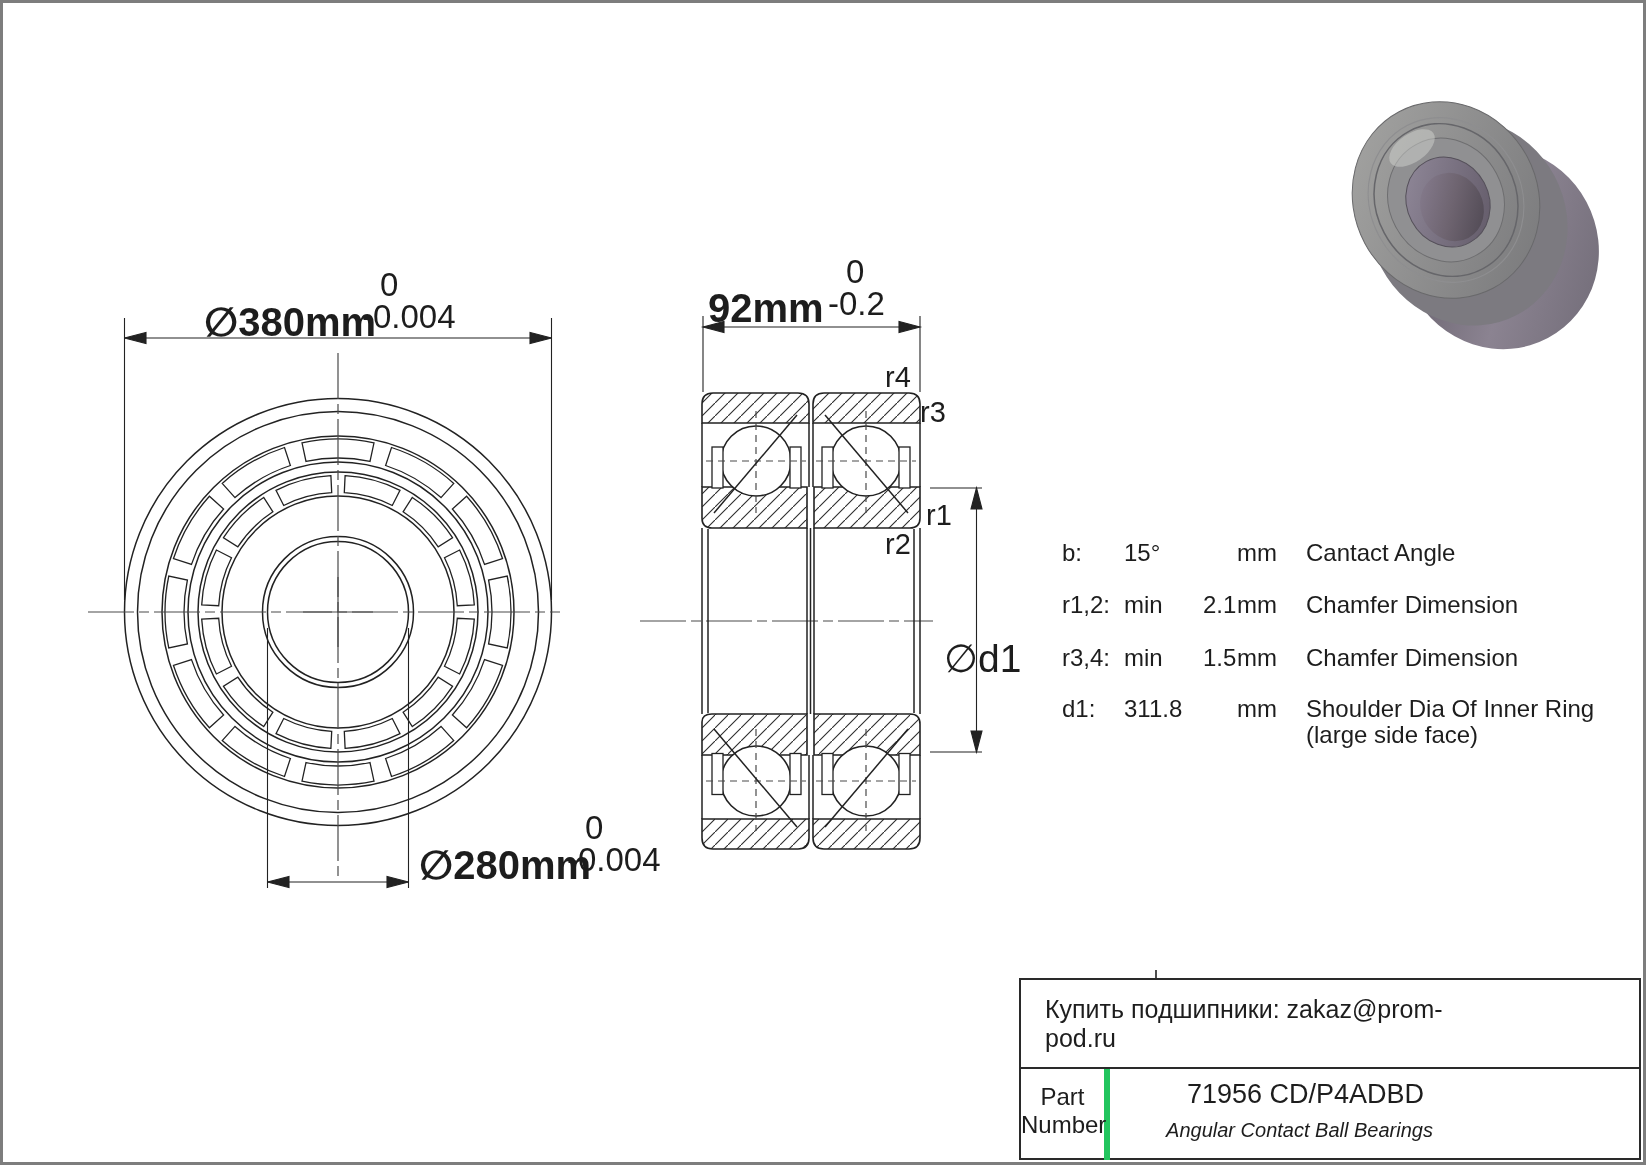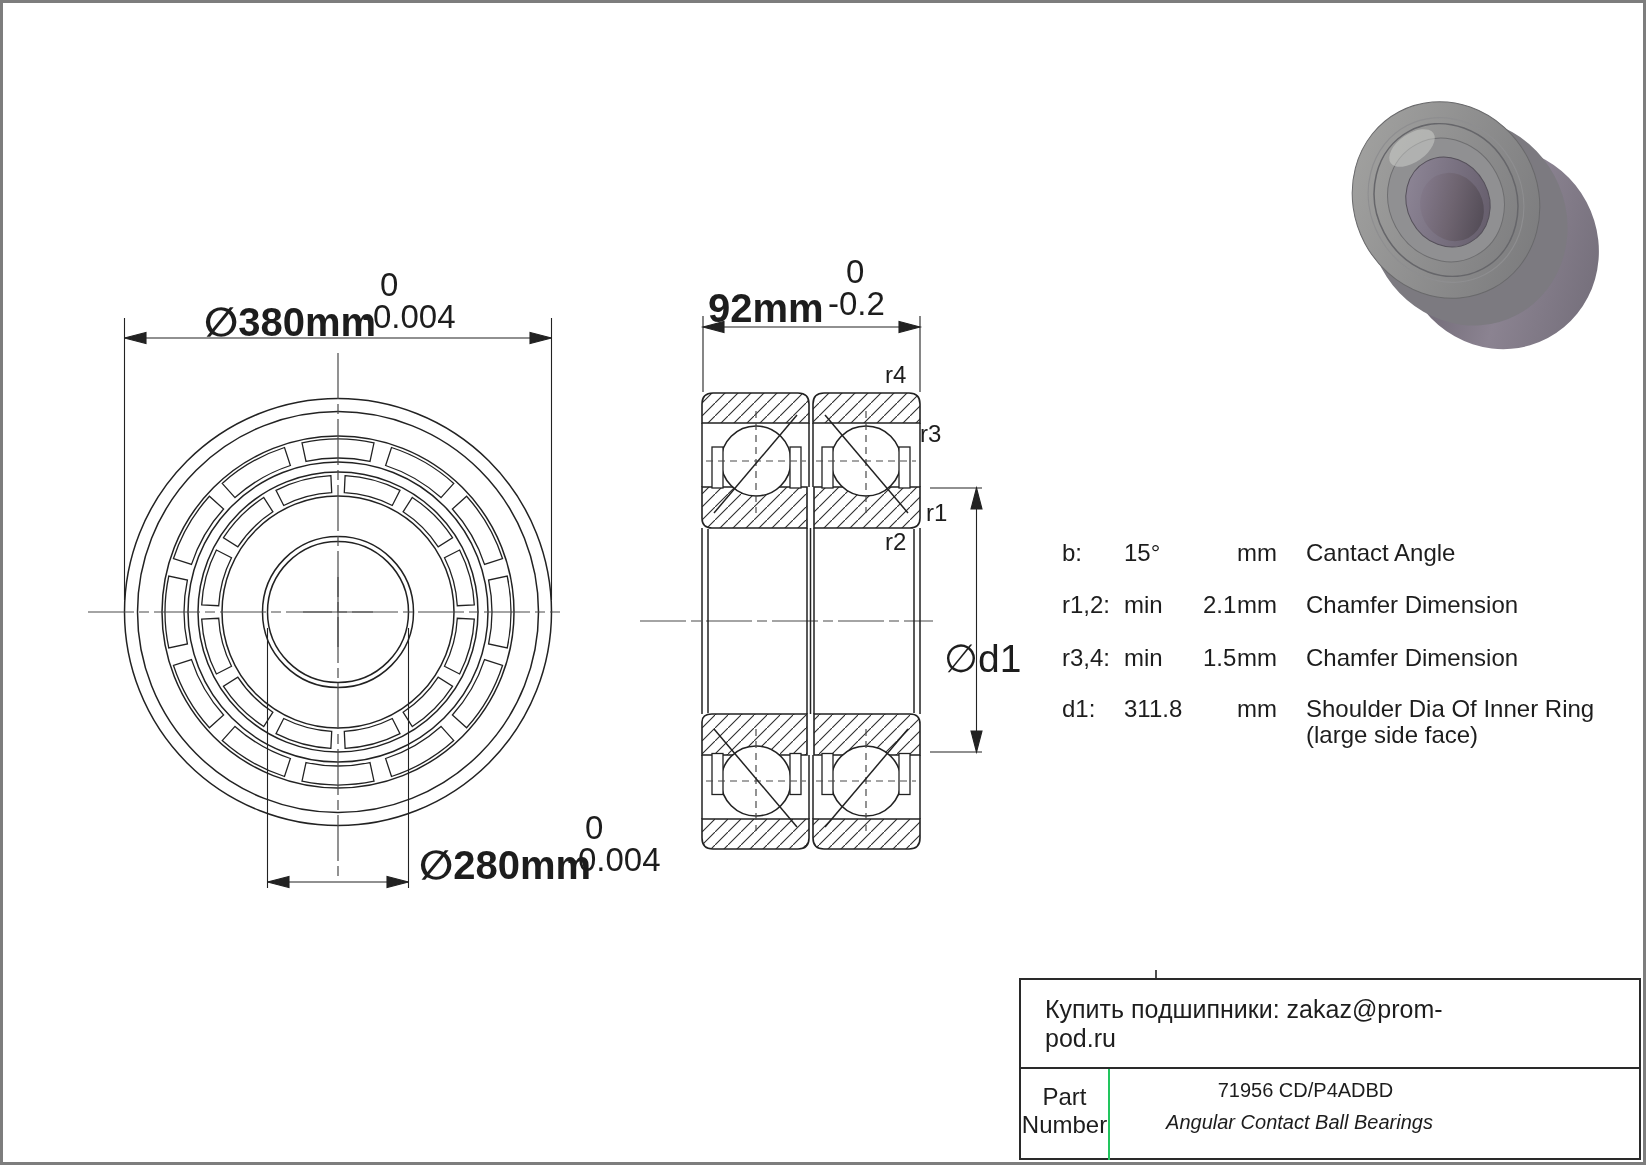--- a/index.html
+++ b/index.html
@@ -6,38 +6,38 @@
   body{
     width:1646px;height:1165px;position:relative;background:#ffffff;
     font-family:"Liberation Sans","DejaVu Sans",sans-serif;color:#1d1d1d;overflow:hidden;
   }
   .frame{position:absolute;inset:0;border:3px solid #7d7d7d;box-sizing:border-box;pointer-events:none;}
   svg.draw{position:absolute;left:0;top:0;}
   .t{position:absolute;white-space:nowrap;}
   .dim{font-size:40px;font-weight:bold;}
   .tol{font-size:33px;line-height:32px;}
   .tol .u{padding-left:18px;}
-  .rlab{font-size:24px;text-align:right;}
+  .rlab{font-size:29px;text-align:right;}
   .d1lab{font-size:39px;margin-top:32px;}
 
   .spec-row{position:absolute;left:1062px;display:flex;font-size:24px;line-height:26px;align-items:flex-start;}
   .sp-label{width:62px;}
   .sp-valwrap{width:113px;display:flex;}
   .sp-min{display:inline-block;width:79px;}
   .sp-min:empty{width:0;}
   .sp-unit{width:69px;}
   .sp-desc{}
   .sp-desc2:empty{display:none;}
 
   .tb{position:absolute;left:1019px;top:978px;width:622px;height:182px;border:2px solid #2a2a2a;box-sizing:border-box;background:#fff;}
   .tb-top{height:89px;border-bottom:2px solid #2a2a2a;box-sizing:border-box;display:flex;align-items:center;justify-content:center;padding-right:136px;font-size:25px;padding-left:24px;}
   .tb-bottom{display:flex;height:91px;}
-  .tb-part{width:89px;border-right:2px solid #22c55e;box-sizing:border-box;text-align:center;font-size:24px;line-height:28px;padding-top:14px;}
+  .tb-part{width:89px;border-right:6px solid #22c55e;box-sizing:border-box;text-align:center;font-size:24px;line-height:28px;padding-top:14px;}
   .tb-main{flex:1;text-align:center;padding-right:150px;padding-top:10px;}
-  .tb-pn{font-size:20px;margin-left:12px;}
+  .tb-pn{font-size:27px;margin-left:12px;}
   .tb-cat{font-size:20px;margin-top:9px;font-style:italic;}
 </style>
 </head>
 <body>
 
 <svg class="draw" width="1646" height="1165" viewBox="0 0 1646 1165">
   <defs>
     <pattern id="hatch" width="13" height="13" patternUnits="userSpaceOnUse">
       <path d="M-1,14 L14,-1" stroke="#2a2a2a" stroke-width="1.1"></path>
     </pattern>
@@ -211,21 +211,21 @@
 
 <div class="t dim" style="left:419px;top:842px">∅280mm</div>
 <div class="t tol" style="left:567px;top:812px">
   <div class="u">0</div>
   <div>-0.004</div>
 </div>
 
 <div class="t d1lab" style="left:944px;top:604px">∅d1</div>
 
 <div class="t rlab" style="left:885px;top:361px">r4</div>
-<div class="t rlab" style="left:920px;top:420px">r3</div>
+<div class="t rlab" style="left:920px;top:396px">r3</div>
 <div class="t rlab" style="left:926px;top:499px">r1</div>
 <div class="t rlab" style="left:885px;top:528px">r2</div>
 
 <div class="spec-row" style="top:540px">
   <span class="sp-label">b:</span>
   <span class="sp-valwrap">
       <span class="sp-min"></span>
       <span class="sp-val">15°</span>
     </span>
   <span class="sp-unit">mm</span>

